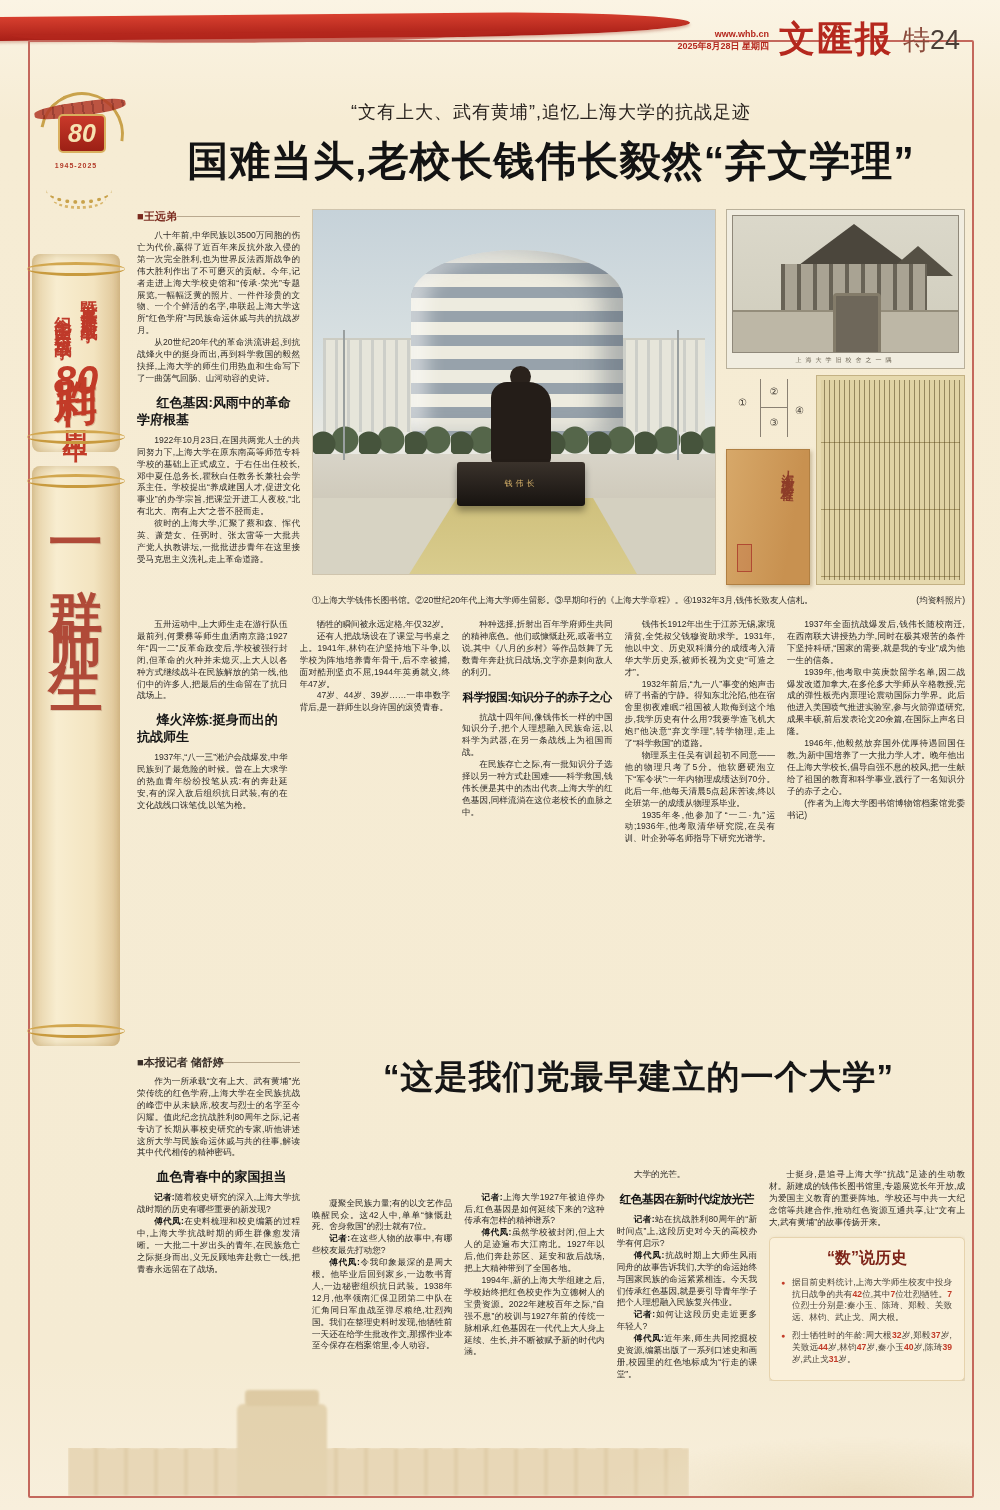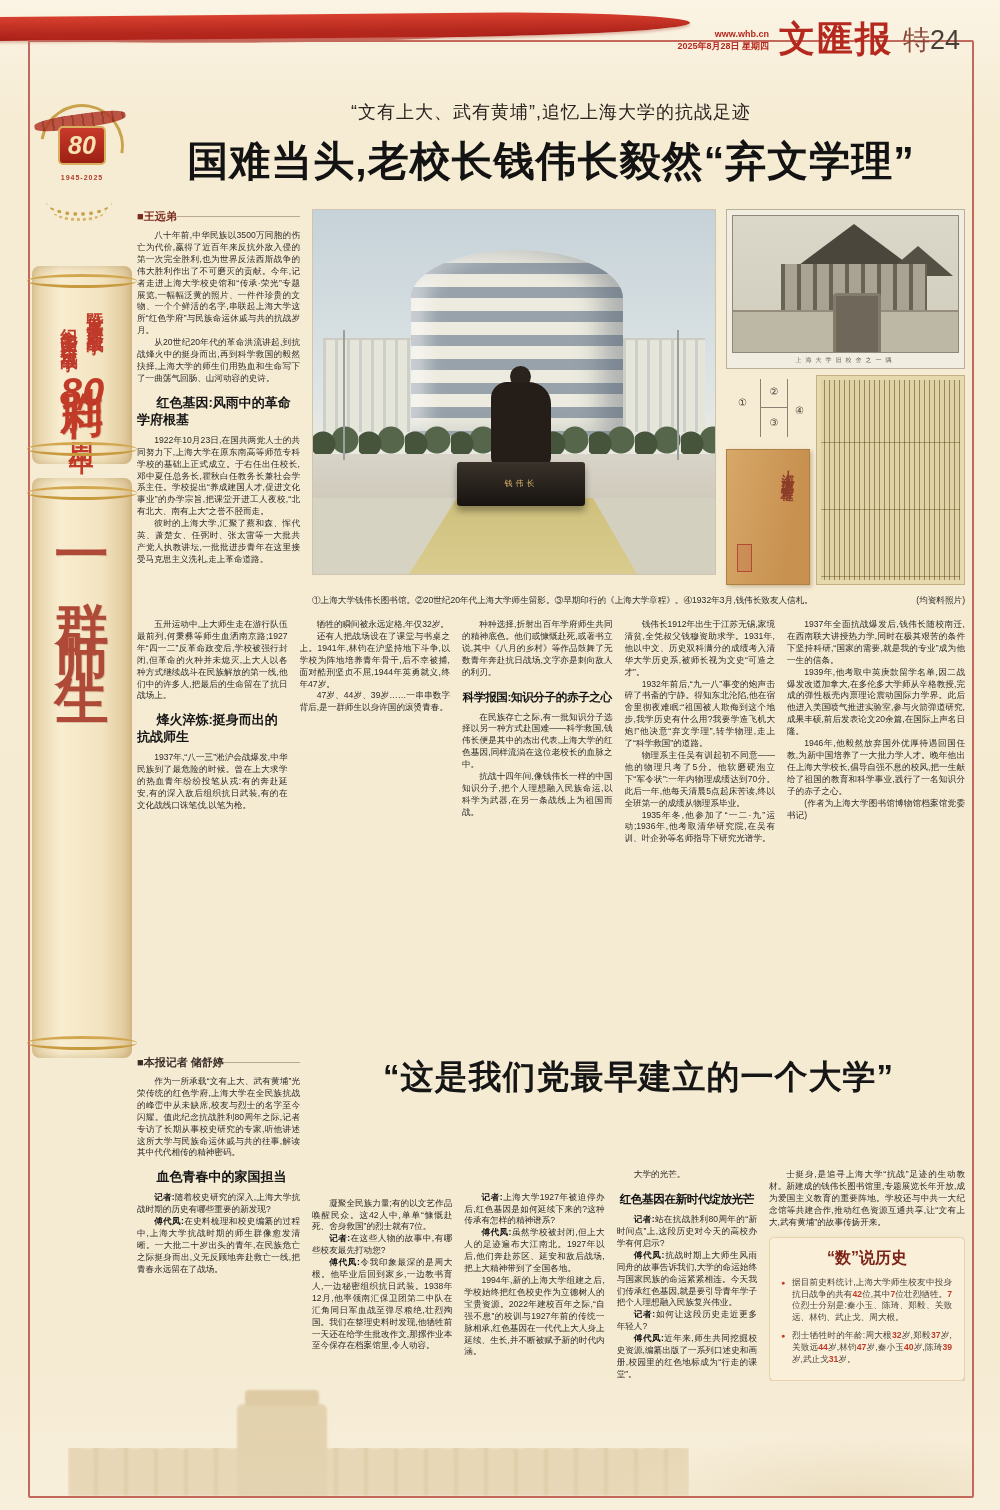--- a/index.html
+++ b/index.html
@@ -12,21 +12,21 @@
           transform:rotate(-.5deg);box-shadow:0 2px 3px rgba(150,40,20,.3);}
   .ribbon:after{content:"";position:absolute;left:40px;top:18px;width:500px;height:10px;background:#b5281e;
           border-radius:0 0 50% 50%/0 0 100% 100%;opacity:.6;}
   
   .mast{position:absolute;top:20px;right:40px;display:flex;align-items:flex-end;gap:10px;}
   .mast .dates{text-align:right;color:#b5281e;font-size:9px;line-height:12px;font-weight:bold;padding-bottom:4px;}
   .brand{font-family:"DejaVu Serif",serif;font-size:36px;font-weight:900;color:#b5281e;letter-spacing:2px;line-height:36px;}
   .edition{font-size:27px;font-weight:400;color:#4a3f38;line-height:32px;}
   .edition .pre{color:#8a4a3b;}
   
-  .rail{position:absolute;left:32px;top:100px;width:100px;}
+  .rail{position:absolute;left:32px;top:88px;width:88px;}
   .logo80{position:relative;height:152px;}
   .logo-arc{position:absolute;left:8px;top:4px;width:78px;height:78px;border:3px solid #c9a24b;
             border-radius:50%;border-left-color:transparent;border-bottom-color:transparent;transform:rotate(-35deg);}
   .logo-wall{position:absolute;left:2px;top:14px;width:92px;height:14px;background:#b23a28;opacity:.85;
             border-radius:40%;transform:rotate(-8deg);
             background-image:repeating-linear-gradient(90deg,#b23a28 0 8px,#8d2418 8px 10px);}
   .logo-badge{position:absolute;left:26px;top:26px;background:linear-gradient(#c9392a,#9c2015);color:#f6e3b2;
             font-weight:900;font-size:25px;font-style:italic;padding:3px 8px;border:2px solid #d9b05f;border-radius:5px;}
   .logo-years{position:absolute;left:0;right:0;top:74px;text-align:center;color:#b23a28;font-size:7px;font-weight:bold;letter-spacing:1px;}
   .laurel{position:absolute;left:14px;top:88px;width:66px;height:24px;border-bottom:4px dotted #c9a24b;border-radius:50%;}
@@ -260,22 +260,22 @@
         <p>1937年,“八一三”淞沪会战爆发,中华民族到了最危险的时候。曾在上大求学的热血青年纷纷投笔从戎:有的奔赴延安,有的深入敌后组织抗日武装,有的在文化战线口诛笔伐,以笔为枪。</p>
       </div>
     <div class="col">
         <p>牺牲的瞬间被永远定格,年仅32岁。</p>
         <p>还有人把战场设在了课堂与书桌之上。1941年,林钧在沪坚持地下斗争,以学校为阵地培养青年骨干,后不幸被捕,面对酷刑坚贞不屈,1944年英勇就义,终年47岁。</p>
         <p>47岁、44岁、39岁……一串串数字背后,是一群师生以身许国的滚烫青春。</p>
       </div>
     <div class="col">
         <p>种种选择,折射出百年学府师生共同的精神底色。他们或慷慨赴死,或著书立说,其中《八月的乡村》等作品鼓舞了无数青年奔赴抗日战场,文字亦是刺向敌人的利刃。</p>
         <div class="sec-h ctr">科学报国:知识分子的赤子之心</div>
+        <p>抗战十四年间,像钱伟长一样的中国知识分子,把个人理想融入民族命运,以科学为武器,在另一条战线上为祖国而战。</p>
         <p>在民族存亡之际,有一批知识分子选择以另一种方式赴国难——科学救国,钱伟长便是其中的杰出代表,上海大学的红色基因,同样流淌在这位老校长的血脉之中。</p>
-        <p>抗战十四年间,像钱伟长一样的中国知识分子,把个人理想融入民族命运,以科学为武器,在另一条战线上为祖国而战。</p>
       </div>
     <div class="col">
         <p>钱伟长1912年出生于江苏无锡,家境清贫,全凭叔父钱穆资助求学。1931年,他以中文、历史双科满分的成绩考入清华大学历史系,被师长视为文史“可造之才”。</p>
         <p>1932年前后,“九一八”事变的炮声击碎了书斋的宁静。得知东北沦陷,他在宿舍里彻夜难眠:“祖国被人欺侮到这个地步,我学历史有什么用?我要学造飞机大炮!”他决意“弃文学理”,转学物理,走上了“科学救国”的道路。</p>
         <p>物理系主任吴有训起初不同意——他的物理只考了5分。他软磨硬泡立下“军令状”:一年内物理成绩达到70分。此后一年,他每天清晨5点起床苦读,终以全班第一的成绩从物理系毕业。</p>
         <p>1935年冬,他参加了“一二·九”运动;1936年,他考取清华研究院,在吴有训、叶企孙等名师指导下研究光谱学。</p>
       </div>
     <div class="col wide">
         <p>1937年全面抗战爆发后,钱伟长随校南迁,在西南联大讲授热力学,同时在极其艰苦的条件下坚持科研,“国家的需要,就是我的专业”成为他一生的信条。</p>
         <p>1939年,他考取中英庚款留学名单,因二战爆发改道加拿大,在多伦多大学师从辛格教授,完成的弹性板壳内禀理论震动国际力学界。此后他进入美国喷气推进实验室,参与火箭弹道研究,成果丰硕,前后发表论文20余篇,在国际上声名日隆。</p>

